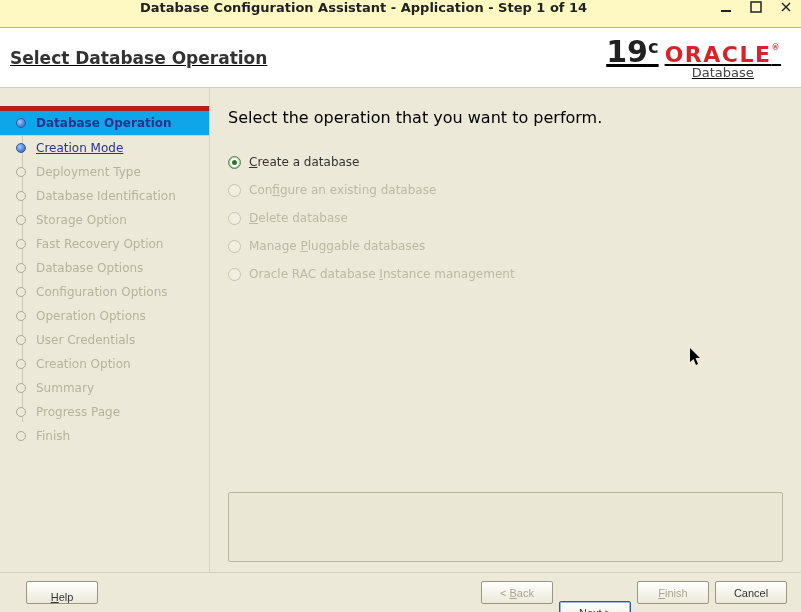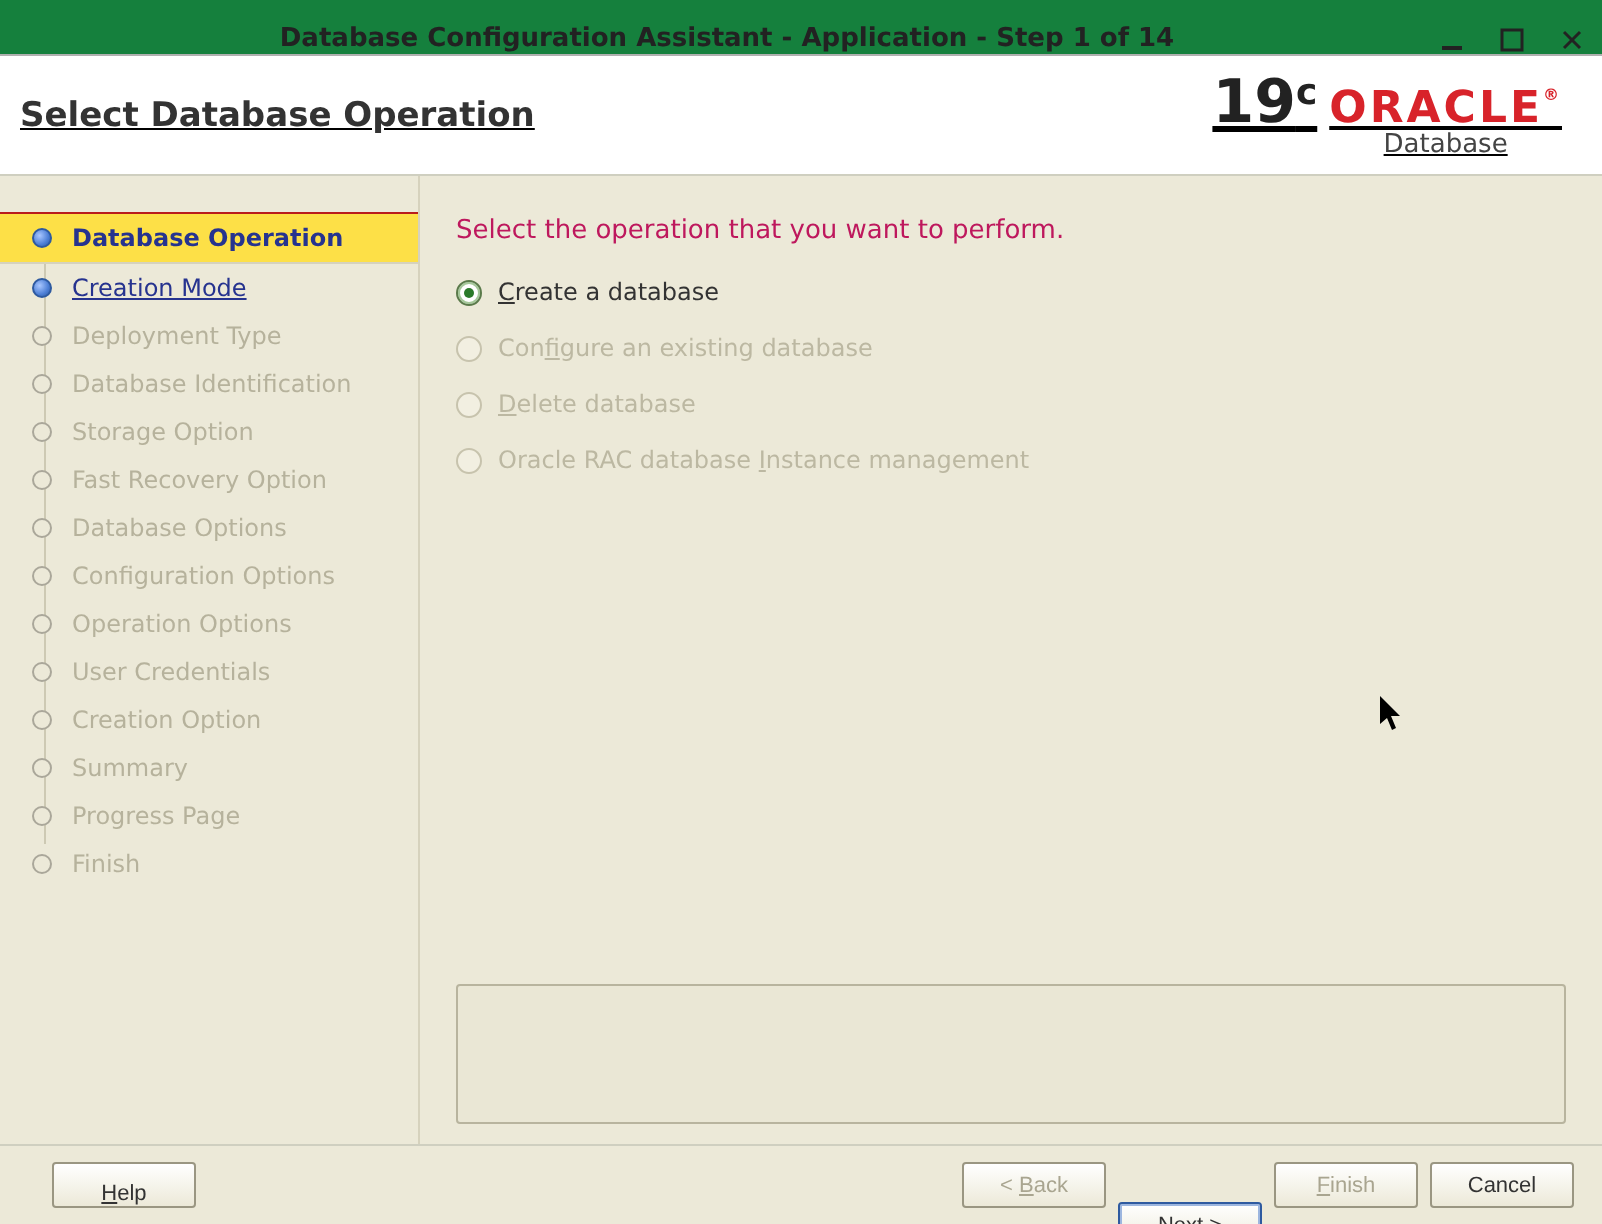--- a/index.html
+++ b/index.html
@@ -1,20 +1,20 @@
 <!DOCTYPE html>
 <html><head>
 <meta charset="utf-8">
 <style>
   * { box-sizing: border-box; margin: 0; padding: 0; }
   html, body { width: 801px; height: 612px; font-family: "DejaVu Sans", "Liberation Sans", Arial, sans-serif; font-size: 12px; overflow: hidden; }
   body { background: #ece9d8; }
 
   
-  .titlebar { height: 28px; background: #15803d; display: flex; align-items: flex-end; padding: 0 8px; border-bottom: 1px solid #b0b0b0; }
+  .titlebar { height: 28px; background: #fef9c3; display: flex; align-items: flex-start; padding: 0 8px; border-bottom: 1px solid #b0b0b0; }
   .titlebar .title { flex: 1; text-align: center; font-weight: bold; font-size: 13px; color: #222; }
   .winbtns { display: flex; gap: 16px; align-items: center; }
   .winbtn { width: 14px; height: 14px; display: inline-flex; align-items: center; justify-content: center; cursor: pointer; }
 
   
   .header { height: 60px; background: #fff; border-bottom: 1px solid #cfcfc0; display: flex; align-items: center; justify-content: space-between; padding: 0 20px 0 10px; text-decoration: underline; }
   .header .page-title { font-size: 17px; font-weight: bold; color: #333; }
   .brand { display: flex; align-items: baseline; gap: 6px; }
   .brand .ver { font-size: 30px; font-weight: bold; color: #222; line-height: 1; }
   .brand .ver sup { font-size: 18px; vertical-align: super; position: relative; top: 2px; }
@@ -24,27 +24,27 @@
   .brand .db { font-size: 13px; color: #444; font-weight: normal; }
 
   
   .body { display: flex; height: 484px; }
   .sidebar { width: 210px; background: #ece9d8; border-right: 1px solid #d6d2bd; padding-top: 18px; position: relative; }
   .sidebar-line { position: absolute; left: 22px; top: 28px; bottom: 150px; width: 1px; background: #cdc9b3; }
   .step { display: flex; align-items: center; gap: 10px; padding: 5px 0 5px 16px; position: relative; }
   .step .dot { width: 10px; height: 10px; border-radius: 50%; border: 1px solid #aaa79a; background: #ece9d8; position: relative; z-index: 1; }
   .step.active .dot, .step.complete .dot { border: 1px solid #2e5aa0; background: radial-gradient(circle at 35% 35%, #a9c7ff 0%, #4d7fd6 60%, #2e5aa0 100%); }
   .step .label { color: #b6b29c; font-size: 12px; }
-  .step.active { background: #fde047; border-top: 1px solid #b91c1c; border-bottom: 1px solid #d6d2bd; text-align: center; }
+  .step.active { background: #0ea5e9; border-top: 5px solid #b91c1c; border-bottom: 1px solid #d6d2bd; text-align: center; }
   .step.active .label { color: #26338f; font-weight: bold; }
   .step.complete .label { color: #26338f; text-decoration: underline; cursor: pointer; }
 
   
   .content { flex: 1; background: #ece9d8; padding: 20px 18px 10px 18px; position: relative; display: flex; flex-direction: column; }
-  .instr { color: #be185d; margin-bottom: 16px; font-size: 13px; }
+  .instr { color: #000000; margin-bottom: 28px; font-size: 16px; }
   .opts { display: flex; flex-direction: column; gap: 14px; }
   .radio-row { display: flex; align-items: center; gap: 8px; font-size: 12px; }
   .radio { width: 13px; height: 13px; border-radius: 50%; border: 1px solid #8a8674; display: inline-flex; align-items: center; justify-content: center; background: #fff; }
   .radio-row.disabled .radio { border-color: #c7c3ad; background: #f2efe1; }
   .radio .inner { width: 5px; height: 5px; border-radius: 50%; background: #2a7a2a; display: none; }
   .radio-row.selected .radio .inner { display: block; }
   .radio-row.selected .radio { border-color: #5a7a4a; box-shadow: 0 0 0 1px #a5c89a inset; }
   .radio-row .rlabel { color: #333; }
   .radio-row.disabled .rlabel { color: #bcb8a2; }
   .mn { text-decoration: underline; }
@@ -173,20 +173,24 @@
         <div class="radio-row disabled">
           <span class="radio"></span>
           <span class="rlabel"><span>Con</span><span class="mn">f</span><span>igure an existing database</span></span>
         </div>
         <div class="radio-row disabled">
           <span class="radio"></span>
           <span class="rlabel"><span></span><span class="mn">D</span><span>elete database</span></span>
         </div>
         <div class="radio-row disabled">
           <span class="radio"></span>
+          <span class="rlabel"><span>Manage </span><span class="mn">P</span><span>luggable databases</span></span>
+        </div>
+        <div class="radio-row disabled">
+          <span class="radio"></span>
           <span class="rlabel"><span>Oracle RAC database </span><span class="mn">I</span><span>nstance management</span></span>
         </div>
       </div>
     <div class="cursor">
       <svg width="14" height="20" viewBox="0 0 14 20">
           <path d="M0 0 L0 14 L3.5 11 L6 17 L8 16 L5.5 10 L10 10 Z" fill="#000"></path>
         </svg>
     </div>
     <div class="msgbox"></div>
   </div>

